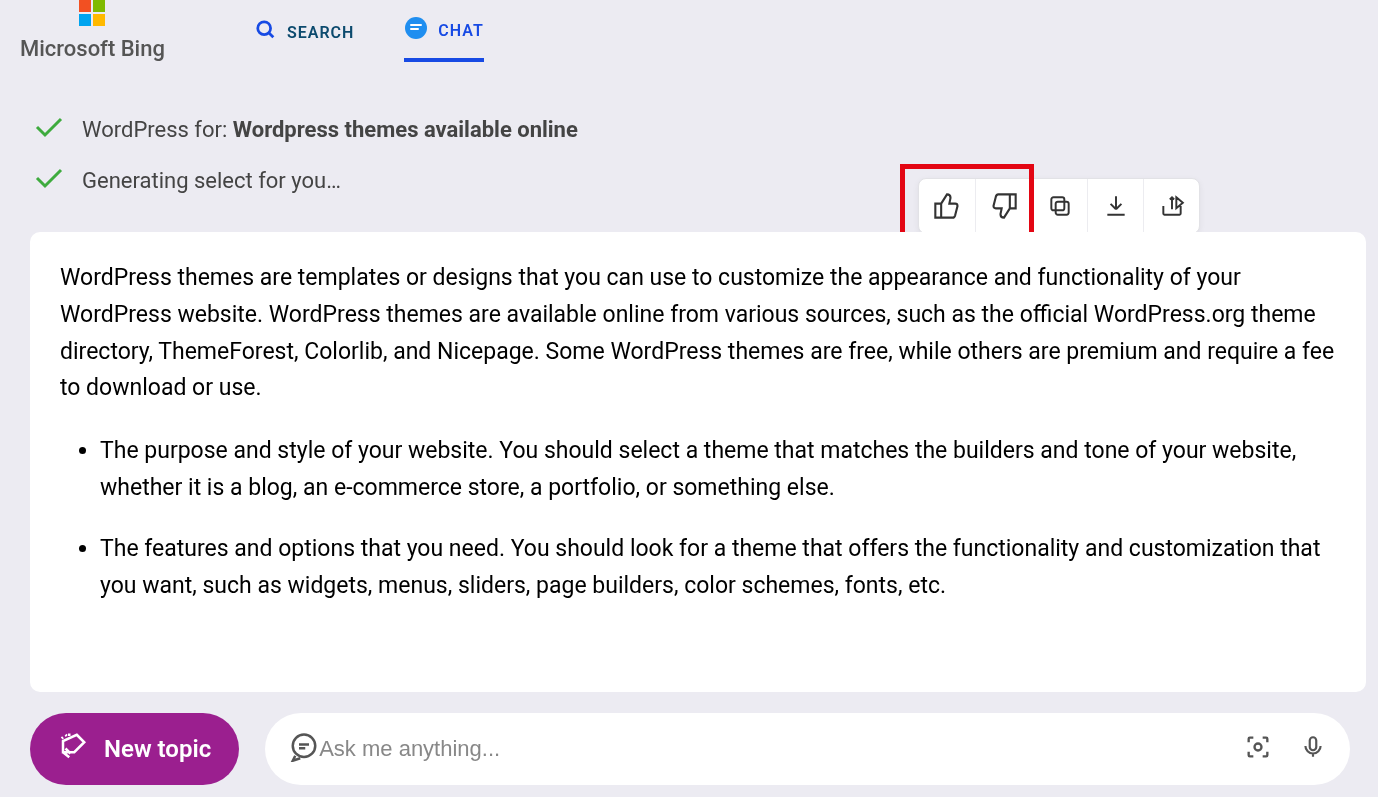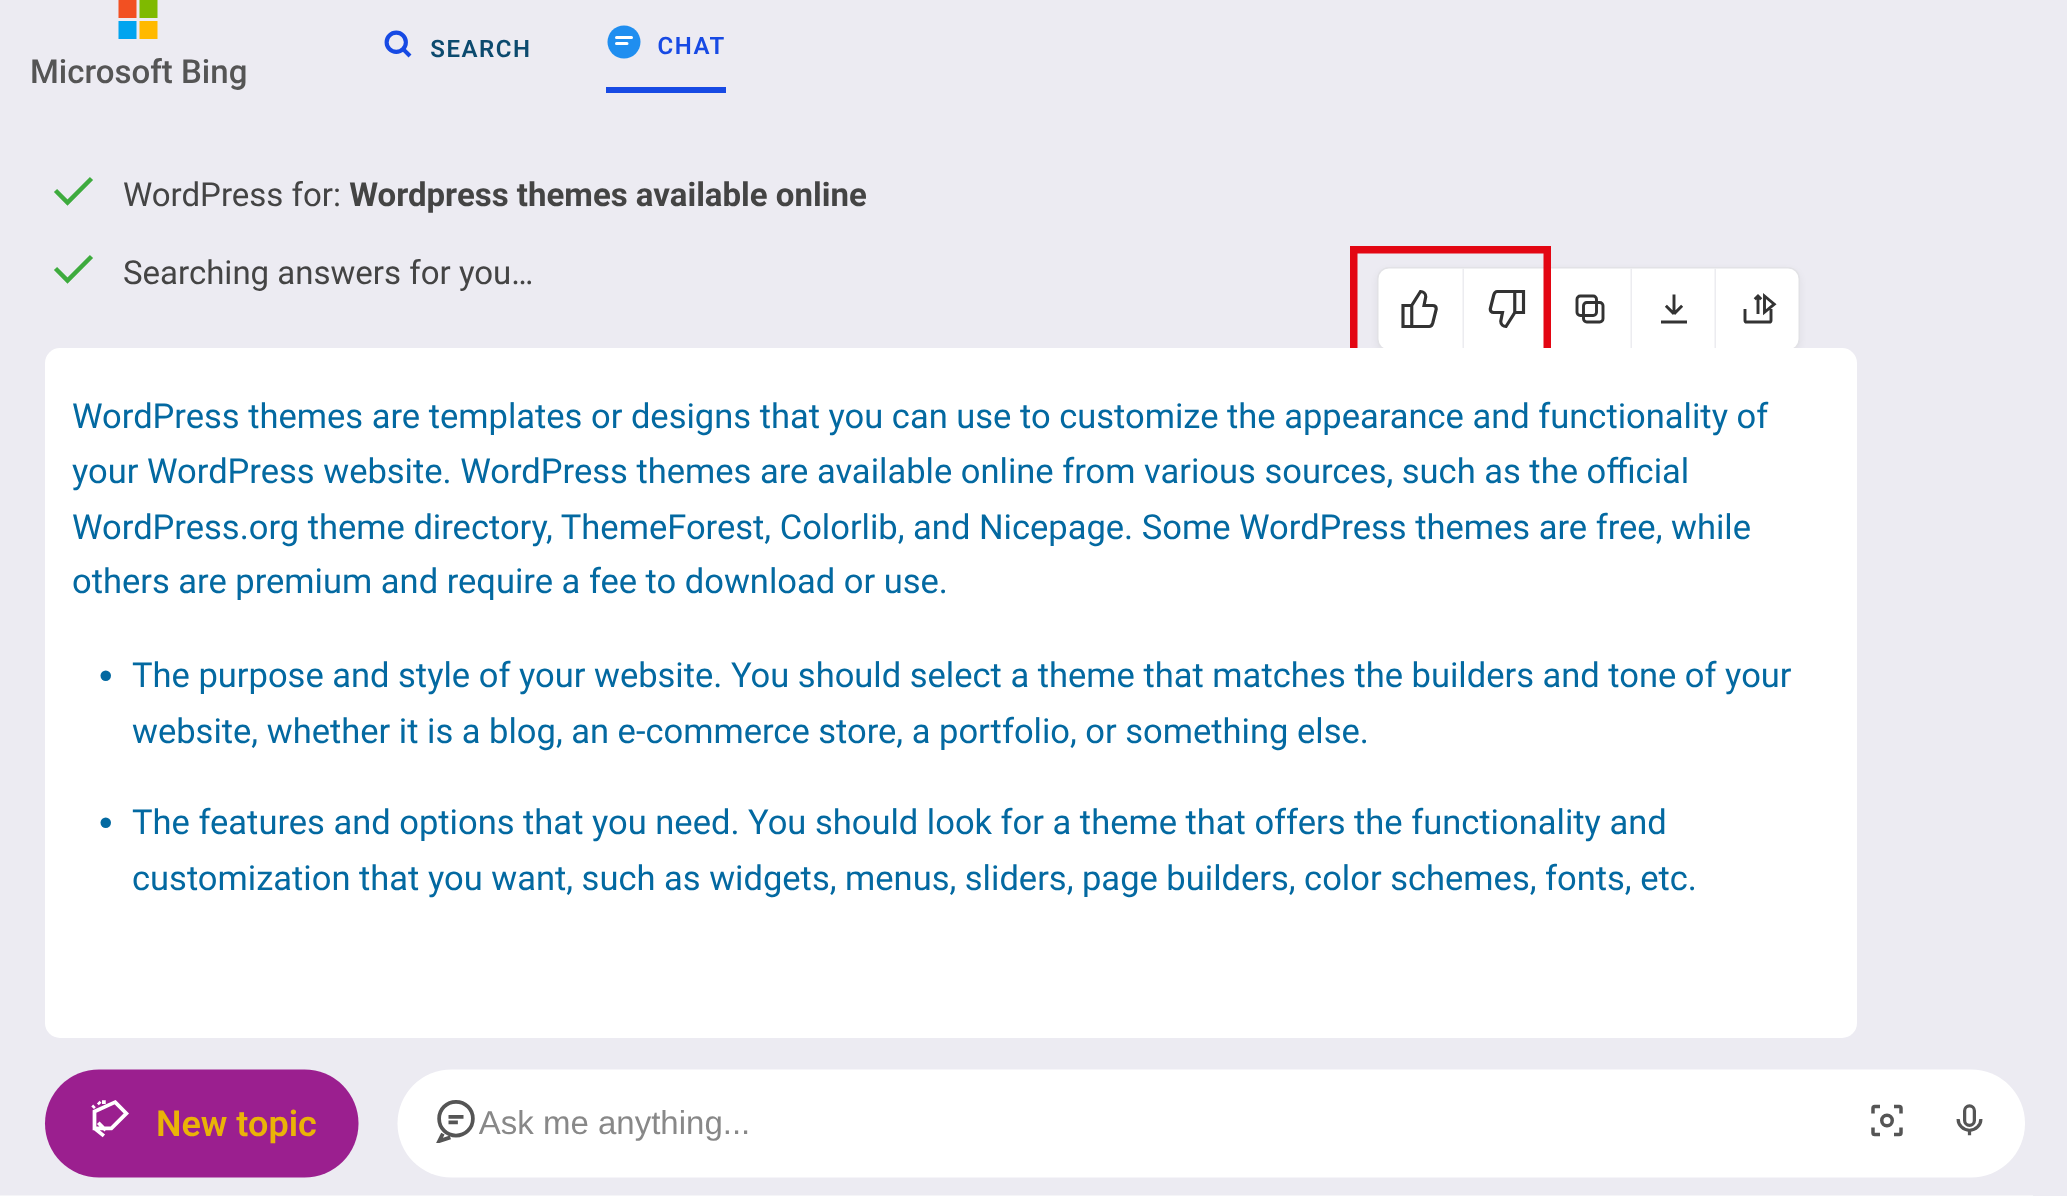--- a/index.html
+++ b/index.html
@@ -70,45 +70,45 @@
     left:900px;
     width:134px;
     height:78px;
     border:5px solid #e30613;
     pointer-events:none;
   }
   .answer-card {
     position:absolute;
     top:232px;
     left:30px;
-    width:1208px;
+    width:1336px;
     height:460px;
     background:#fff;
     border-radius:10px;
-    padding:28px 18px;
-    color:#0369a1;
+    padding:28px 30px;
+    color:#000000;
     font-size:23px;
     line-height:1.6;
     overflow:hidden;
   }
   .answer-card p { margin-bottom:26px; }
   .answer-card ul { padding-left:40px; }
   .answer-card li { margin-bottom:24px; }
   .bottom-bar {
     position:absolute;
     left:30px;
     bottom:12px;
     display:flex;
     gap:26px;
     align-items:center;
     width:1320px;
   }
   .new-topic-btn {
     background:#9b1f8f;
-    color:#eab308;
+    color:#ffffff;
     border-radius:36px;
     height:72px;
     display:flex;
     align-items:center;
     gap:16px;
     padding:0 28px;
     font-size:24px;
     font-weight:600;
     cursor:pointer;
   }
@@ -178,21 +178,21 @@
     <span>
       <span>WordPress for: </span><span class="bold">Wordpress themes available online</span>
     </span>
   </div>
   <div class="status-line">
     <span class="check-icon">
       <svg width="30" height="24" viewBox="0 0 30 24">
           <polyline points="3,12 11,20 27,4"></polyline>
         </svg>
     </span>
-    <span>Searching answers for you…</span>
+    <span>Generating select for you…</span>
   </div>
 </div>
 
 <div class="toolbar-float">
   <div class="tbtn">
     <svg class="stroked" width="28" height="28" viewBox="0 0 24 24">
         <path d="M7 22V10l5-8c1.5 0 3 1 3 3l-1 5h5c1.5 0 2 1 2 2l-2 8c-.3 1-1 2-2 2H7zM2 10h5v12H2z"></path>
       </svg>
   </div>
   <div class="tbtn">

